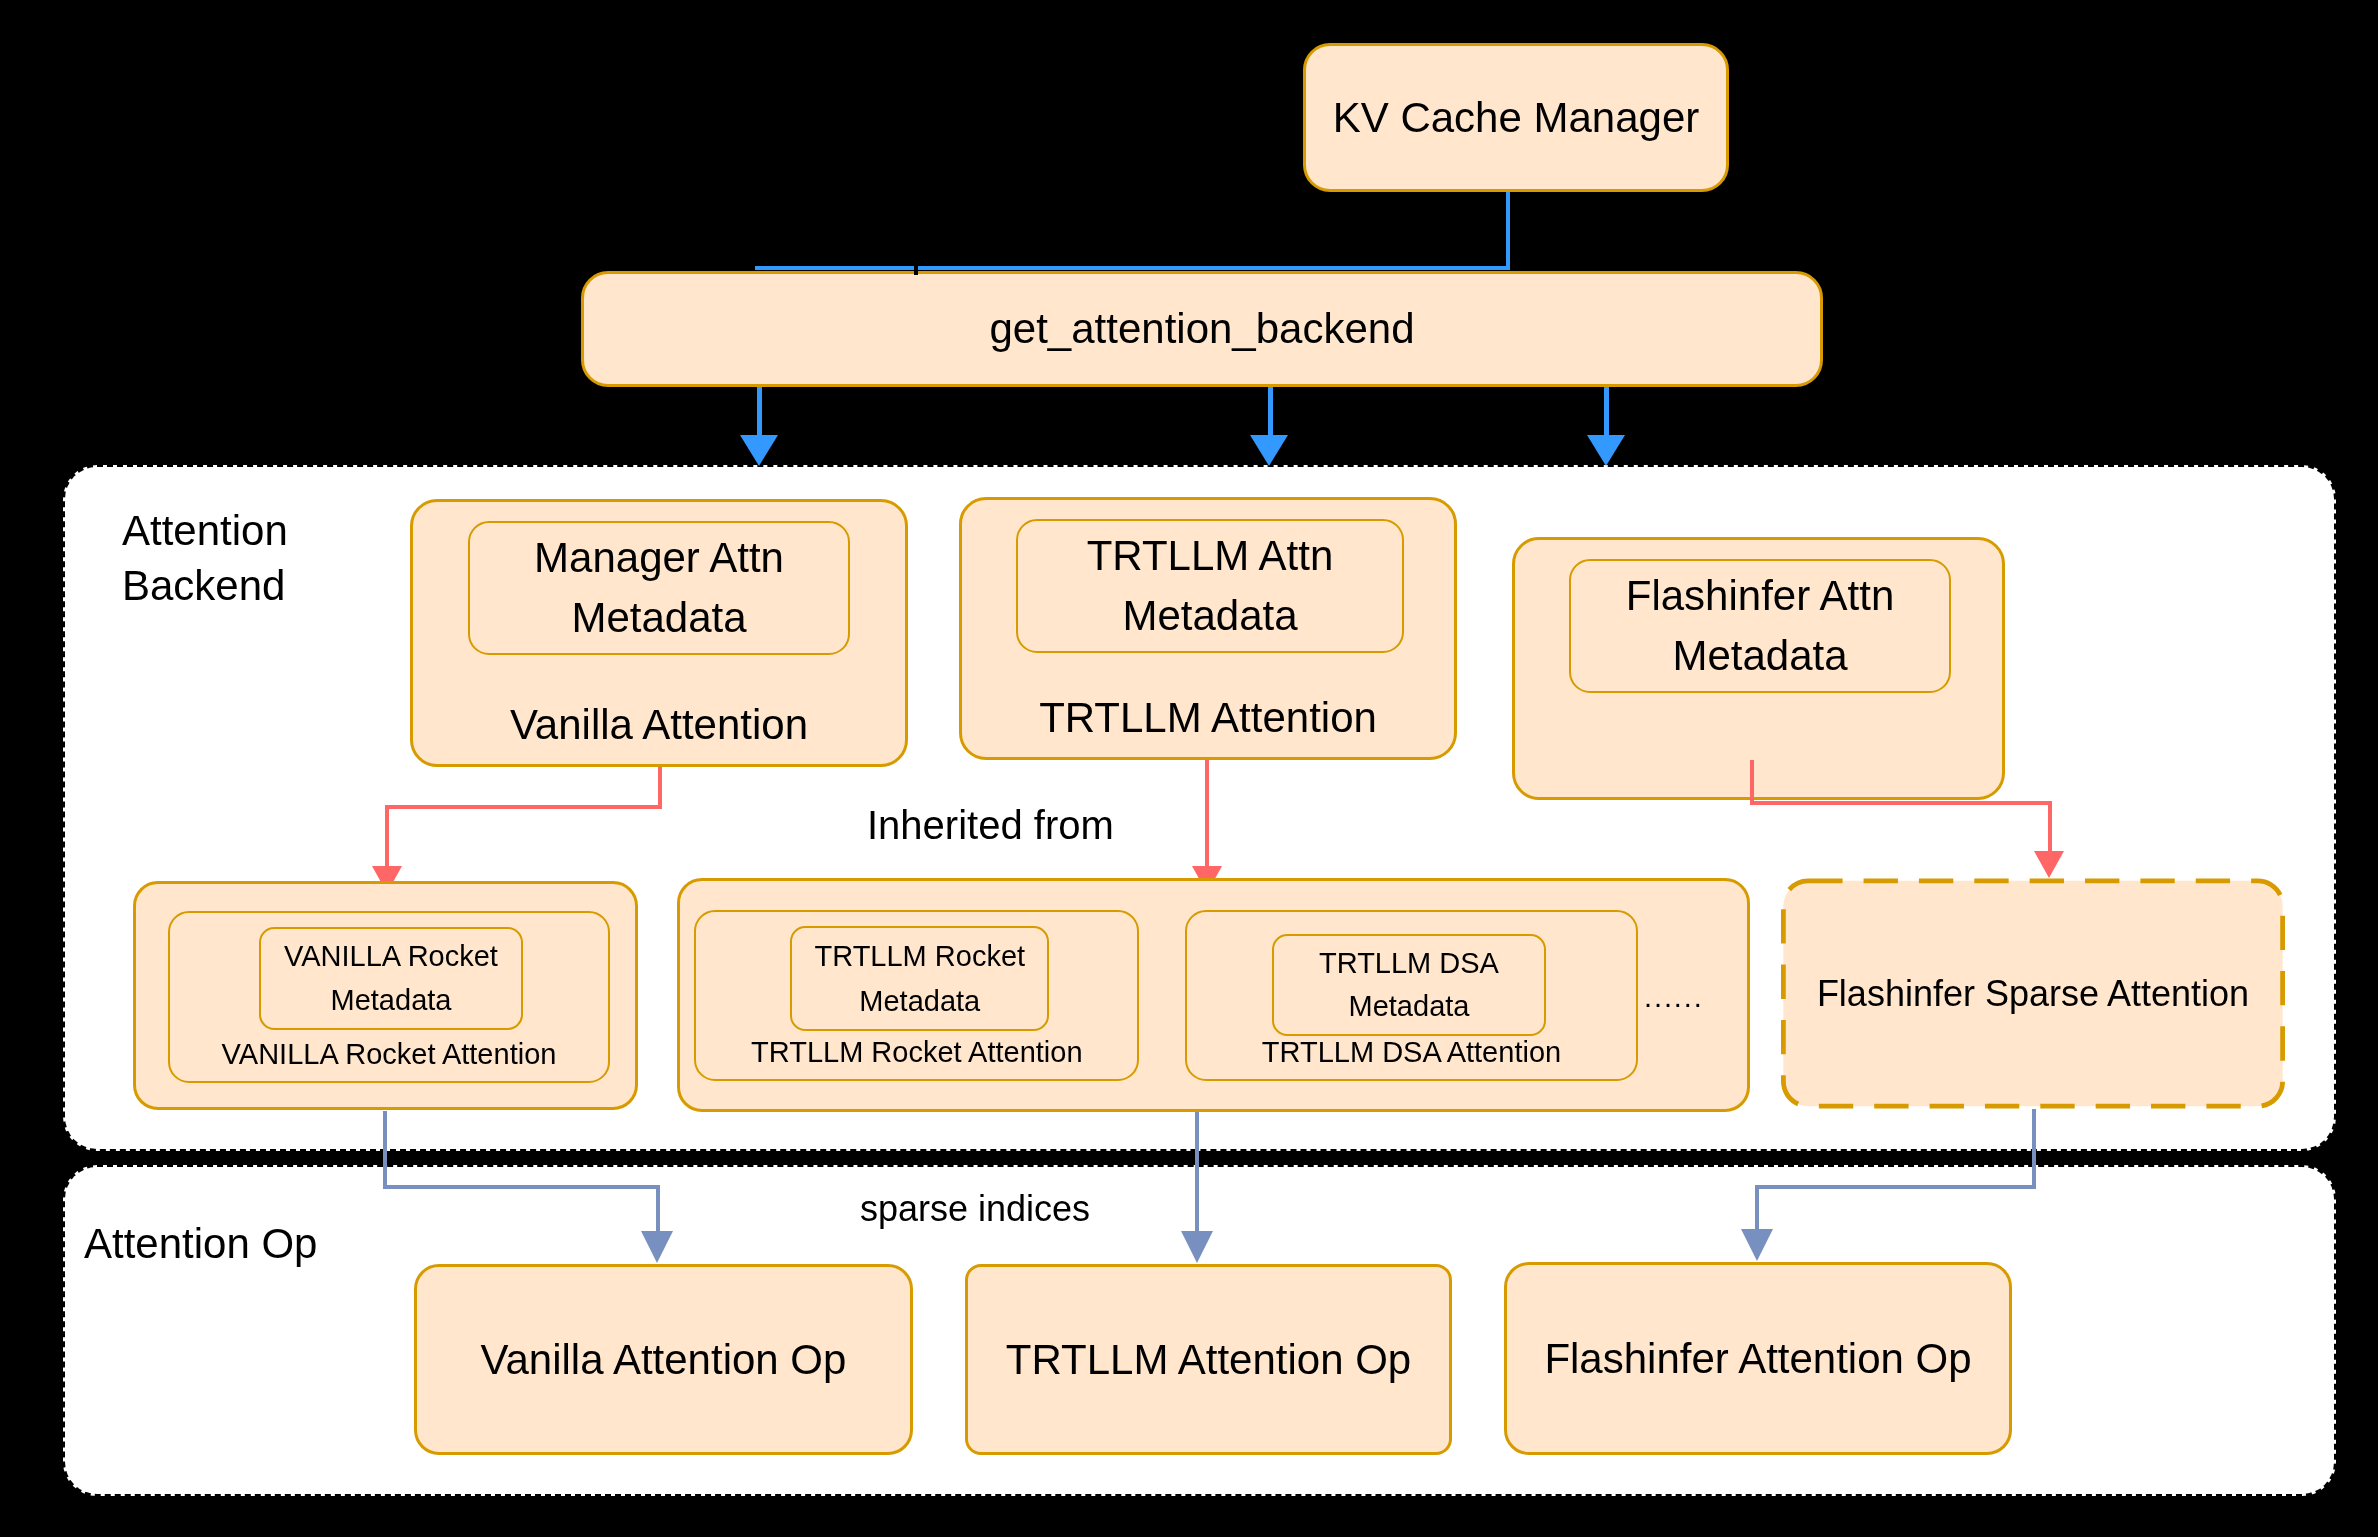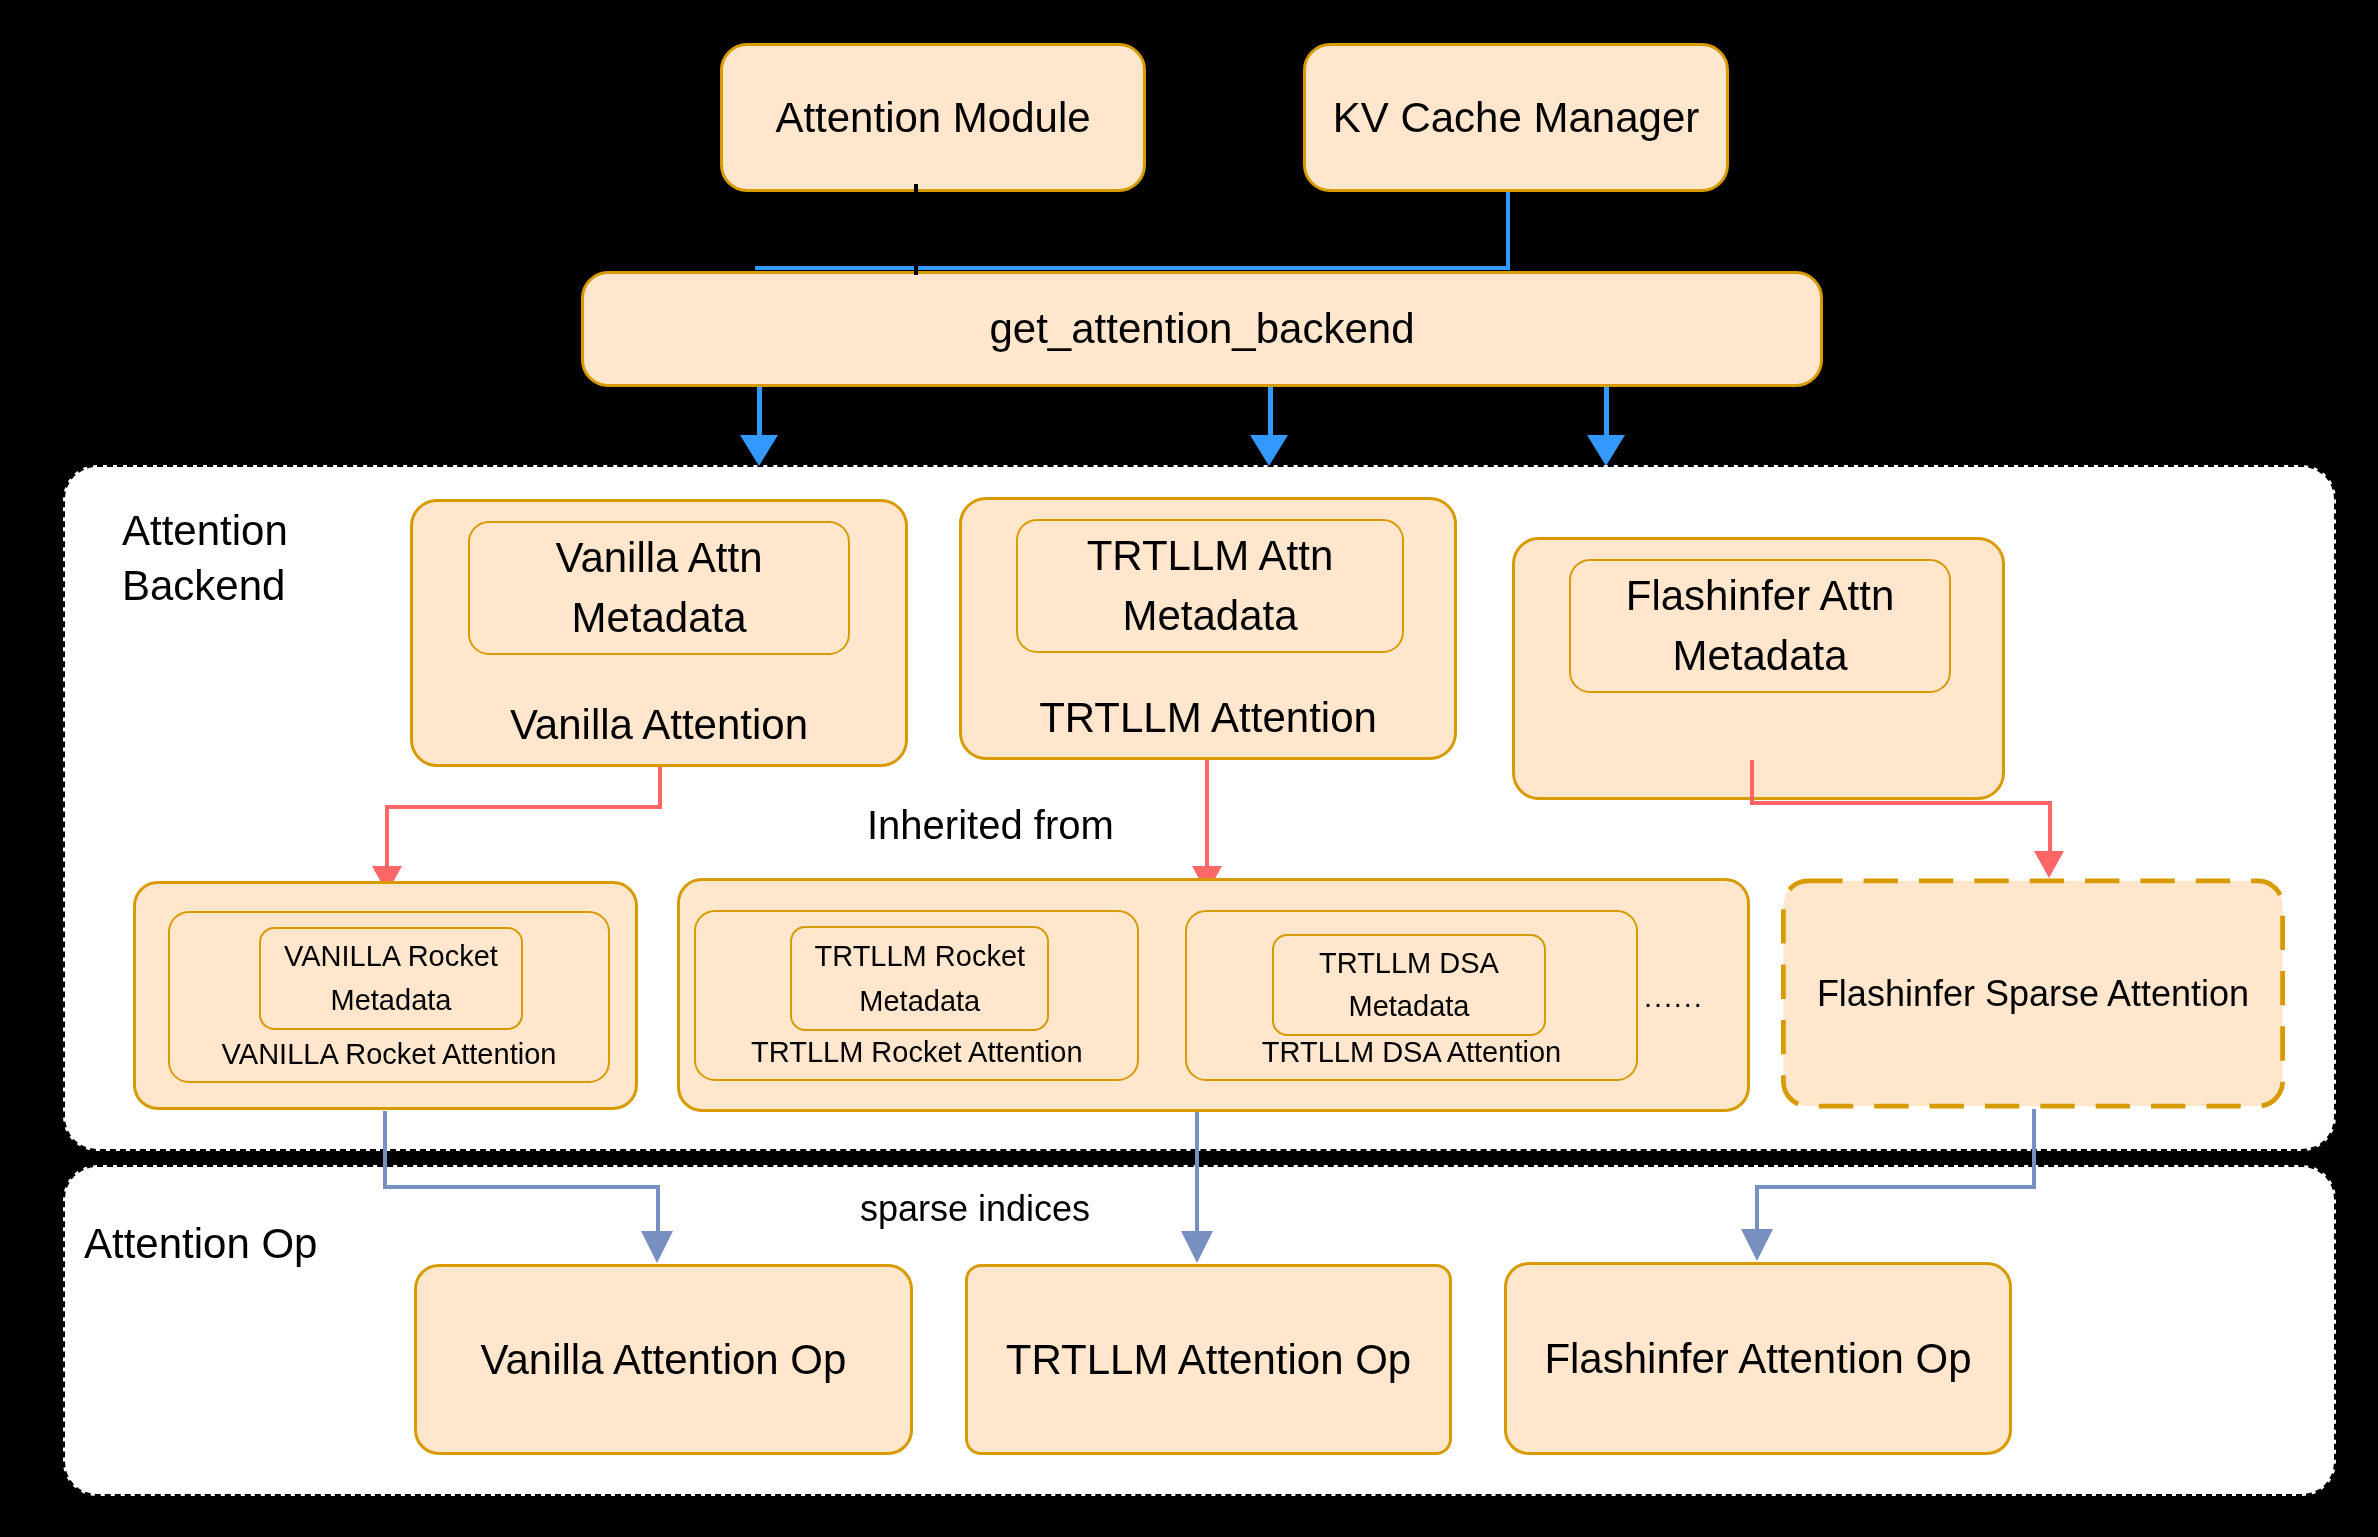--- a/index.html
+++ b/index.html
@@ -81,23 +81,20 @@
   .dots{position:absolute;font-size:29px;letter-spacing:1.9px;}
 </style>
 </head>
 <body>
 
 <div id="canvas">
 
   <div class="section" style="left:63px;top:465px;width:2273px;height:686px;"></div>
   <div class="section" style="left:63px;top:1165px;width:2273px;height:331px;"></div>
 
-  <div class="node" style="left:720px;top:43px;width:426px;height:149px;">
-    <span class="caption">Attention Module</span>
-  </div>
 
   <div class="node" style="left:1303px;top:43px;width:426px;height:149px;">
     <span class="caption">KV Cache Manager</span>
   </div>
 
   <div class="seg c-blue" style="left:1506px;top:192px;width:3.8px;height:77px;"></div>
   <div class="seg c-blue" style="left:755px;top:266px;width:755px;height:3.8px;"></div>
   <div class="seg c-black" style="left:914px;top:184px;width:3.8px;height:91px;z-index:6;"></div>
 
   <div class="node" style="left:581px;top:271px;width:1242px;height:116px;">
@@ -111,21 +108,21 @@
   <div class="seg c-blue" style="left:1604px;top:387px;width:4.8px;height:50px;"></div>
   <div class="head head-blue" style="left:1587px;top:435px;"></div>
 
   <div class="section-label" style="left:122px;top:503px;">
     <div>Attention</div>
     <div>Backend</div>
   </div>
 
   <div class="node" style="left:410px;top:499px;width:498px;height:268px;">
     <div class="meta lg" style="left:55px;top:19px;width:382px;height:134px;">
-      <span>Vanilla Attn</span>
+      <span>Manager Attn</span>
       <span>Metadata</span>
     </div>
     <div class="node-bottom-label">Vanilla Attention</div>
   </div>
 
   <div class="node" style="left:959px;top:497px;width:498px;height:263px;">
     <div class="meta lg" style="left:54px;top:19px;width:388px;height:134px;">
       <span>TRTLLM Attn</span>
       <span>Metadata</span>
     </div>

